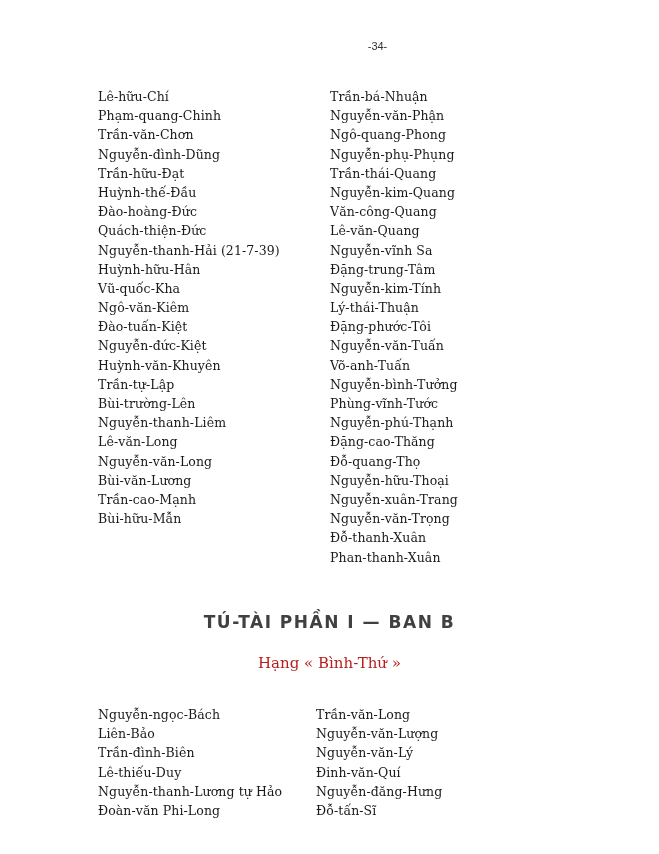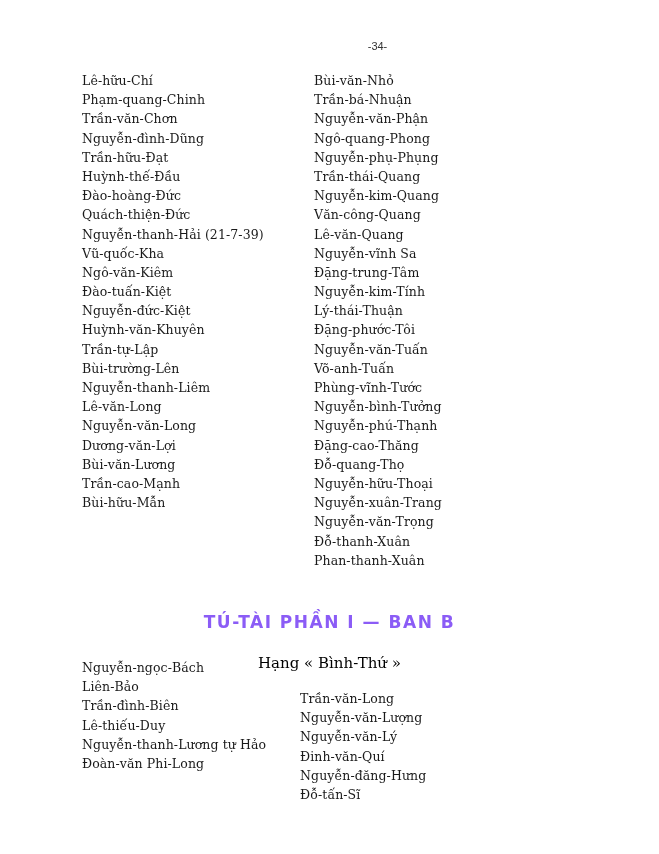--- a/index.html
+++ b/index.html
@@ -21,21 +21,21 @@
       left: 0;
       width: 659px;
       text-align: center;
       font-family: "Liberation Sans", sans-serif;
       font-size: 11px;
       color: #333;
       padding-left: 48px;
     }
     .col {
       position: absolute;
-      margin: 0;
+      margin: 16px;
       padding: 0;
       list-style: none;
     }
     .col li {
       height: 19.2px;
       line-height: 19.2px;
       font-size: 12.5px;
       white-space: nowrap;
       letter-spacing: 0.1px;
     }
@@ -44,83 +44,82 @@
     .section-title {
       position: absolute;
       top: 612px;
       left: 0;
       width: 659px;
       text-align: center;
       font-family: "DejaVu Sans", "Liberation Sans", sans-serif;
       font-weight: bold;
       font-size: 17px;
       letter-spacing: 1.5px;
-      color: #8b5cf6;
+      color: #404040;
     }
     .rank-title {
       position: absolute;
       top: 654px;
       left: 0;
       width: 659px;
       text-align: center;
       font-size: 15px;
-      color: #000000;
+      color: #b91c1c;
     }
-    #bottom-left { left: 82px; top: 658px; }
+    #bottom-left { left: 82px; top: 689px; }
     #bottom-right { left: 300px; top: 689px; }
   </style>
 </head>
 <body>
 
 <div class="page-number">-34-</div>
 
 <ul class="col" id="top-left">
     <li>Lê-hữu-Chí</li>
     <li>Phạm-quang-Chinh</li>
     <li>Trần-văn-Chơn</li>
     <li>Nguyễn-đình-Dũng</li>
     <li>Trần-hữu-Đạt</li>
     <li>Huỳnh-thế-Đầu</li>
     <li>Đào-hoàng-Đức</li>
     <li>Quách-thiện-Đức</li>
     <li>Nguyễn-thanh-Hải (21-7-39)</li>
+    <li>Huỳnh-hữu-Hân</li>
     <li>Vũ-quốc-Kha</li>
     <li>Ngô-văn-Kiêm</li>
     <li>Đào-tuấn-Kiệt</li>
     <li>Nguyễn-đức-Kiệt</li>
     <li>Huỳnh-văn-Khuyên</li>
     <li>Trần-tự-Lập</li>
     <li>Bùi-trường-Lên</li>
     <li>Nguyễn-thanh-Liêm</li>
     <li>Lê-văn-Long</li>
     <li>Nguyễn-văn-Long</li>
-    <li>Dương-văn-Lợi</li>
     <li>Bùi-văn-Lương</li>
     <li>Trần-cao-Mạnh</li>
     <li>Bùi-hữu-Mẫn</li>
   </ul>
 <ul class="col" id="top-right">
-    <li>Bùi-văn-Nhỏ</li>
     <li>Trần-bá-Nhuận</li>
     <li>Nguyễn-văn-Phận</li>
     <li>Ngô-quang-Phong</li>
     <li>Nguyễn-phụ-Phụng</li>
     <li>Trần-thái-Quang</li>
     <li>Nguyễn-kim-Quang</li>
     <li>Văn-công-Quang</li>
     <li>Lê-văn-Quang</li>
     <li>Nguyễn-vĩnh Sa</li>
     <li>Đặng-trung-Tâm</li>
     <li>Nguyễn-kim-Tính</li>
     <li>Lý-thái-Thuận</li>
     <li>Đặng-phước-Tôi</li>
     <li>Nguyễn-văn-Tuấn</li>
     <li>Võ-anh-Tuấn</li>
+    <li>Nguyễn-bình-Tưởng</li>
     <li>Phùng-vĩnh-Tước</li>
-    <li>Nguyễn-bình-Tưởng</li>
     <li>Nguyễn-phú-Thạnh</li>
     <li>Đặng-cao-Thăng</li>
     <li>Đỗ-quang-Thọ</li>
     <li>Nguyễn-hữu-Thoại</li>
     <li>Nguyễn-xuân-Trang</li>
     <li>Nguyễn-văn-Trọng</li>
     <li>Đỗ-thanh-Xuân</li>
     <li>Phan-thanh-Xuân</li>
   </ul>
 

